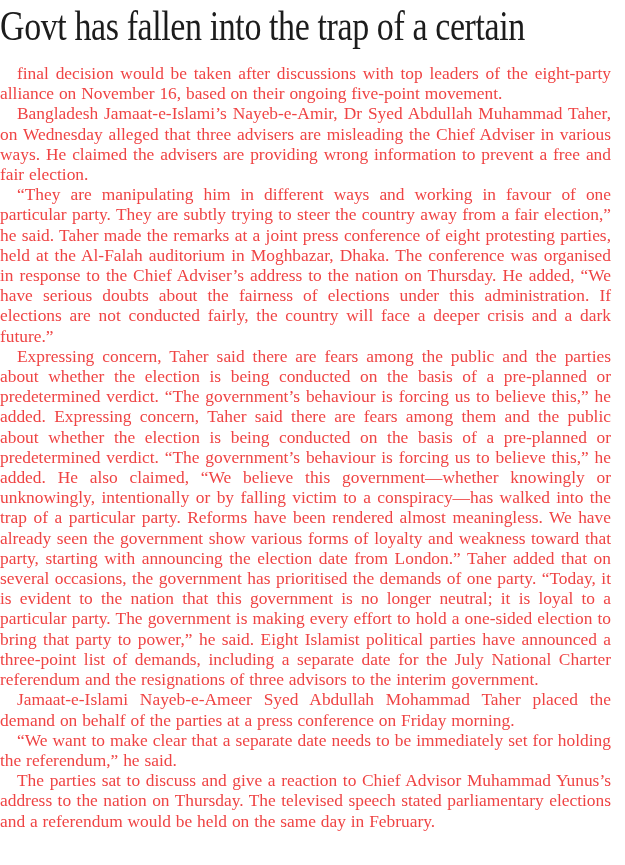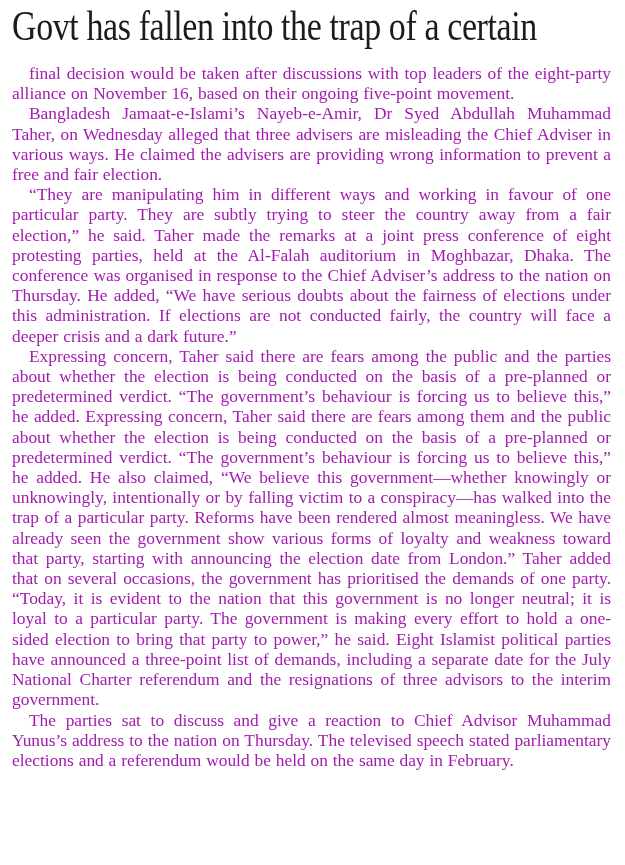--- a/index.html
+++ b/index.html
@@ -7,21 +7,21 @@
     padding: 0;
     width: 625px;
     height: 865px;
     background: #ffffff;
     overflow: hidden;
   }
   .page {
     box-sizing: border-box;
     width: 625px;
     height: 865px;
-    padding: 2px 14px 0 12px;
+    padding: 2px 14px 0 0;
     background: #ffffff;
   }
   .headline {
     margin: 0 0 13px 0;
     padding: 0;
     font-family: "Liberation Serif", "DejaVu Serif", serif;
     font-weight: 400;
     font-size: 43px;
     line-height: 48px;
     color: #1c1c1c;
@@ -31,31 +31,33 @@
     transform-origin: 0 0;
     width: 127%;
   }
   .article-body p {
     margin: 0;
     padding: 0;
     font-family: "Liberation Serif", "DejaVu Serif", serif;
     font-weight: 400;
     font-size: 17.4px;
     line-height: 20.2px;
-    color: #a21caf;
+    color: #ef4444;
     text-align: justify;
     text-indent: 17px;
     word-spacing: 0.5px;
   }
 </style>
 </head>
 <body>
 
 <div class="page">
   <h1 class="headline">Govt has fallen into the trap of a certain</h1>
   <div class="article-body">
     <p>final decision would be taken after discussions with top leaders of the eight-party alliance on November 16, based on their ongoing five-point movement.</p>
     <p>Bangladesh Jamaat-e-Islami’s Nayeb-e-Amir, Dr Syed Abdullah Muhammad Taher, on Wednesday alleged that three advisers are misleading the Chief Adviser in various ways. He claimed the advisers are providing wrong information to prevent a free and fair election.</p>
     <p>“They are manipulating him in different ways and working in favour of one particular party. They are subtly trying to steer the country away from a fair election,” he said. Taher made the remarks at a joint press conference of eight protesting parties, held at the Al-Falah auditorium in Moghbazar, Dhaka. The conference was organised in response to the Chief Adviser’s address to the nation on Thursday. He added, “We have serious doubts about the fairness of elections under this administration. If elections are not conducted fairly, the country will face a deeper crisis and a dark future.”</p>
     <p>Expressing concern, Taher said there are fears among the public and the parties about whether the election is being conducted on the basis of a pre-planned or predetermined verdict. “The government’s behaviour is forcing us to believe this,” he added. Expressing concern, Taher said there are fears among them and the public about whether the election is being conducted on the basis of a pre-planned or predetermined verdict. “The government’s behaviour is forcing us to believe this,” he added. He also claimed, “We believe this government—whether knowingly or unknowingly, intentionally or by falling victim to a conspiracy—has walked into the trap of a particular party. Reforms have been rendered almost meaningless. We have already seen the government show various forms of loyalty and weakness toward that party, starting with announcing the election date from London.” Taher added that on several occasions, the government has prioritised the demands of one party. “Today, it is evident to the nation that this government is no longer neutral; it is loyal to a particular party. The government is making every effort to hold a one-sided election to bring that party to power,” he said. Eight Islamist political parties have announced a three-point list of demands, including a separate date for the July National Charter referendum and the resignations of three advisors to the interim government.</p>
+    <p>Jamaat-e-Islami Nayeb-e-Ameer Syed Abdullah Mohammad Taher placed the demand on behalf of the parties at a press conference on Friday morning.</p>
+    <p>“We want to make clear that a separate date needs to be immediately set for holding the referendum,” he said.</p>
     <p>The parties sat to discuss and give a reaction to Chief Advisor Muhammad Yunus’s address to the nation on Thursday. The televised speech stated parliamentary elections and a referendum would be held on the same day in February.</p>
   </div>
 </div>
 
 </body></html>

